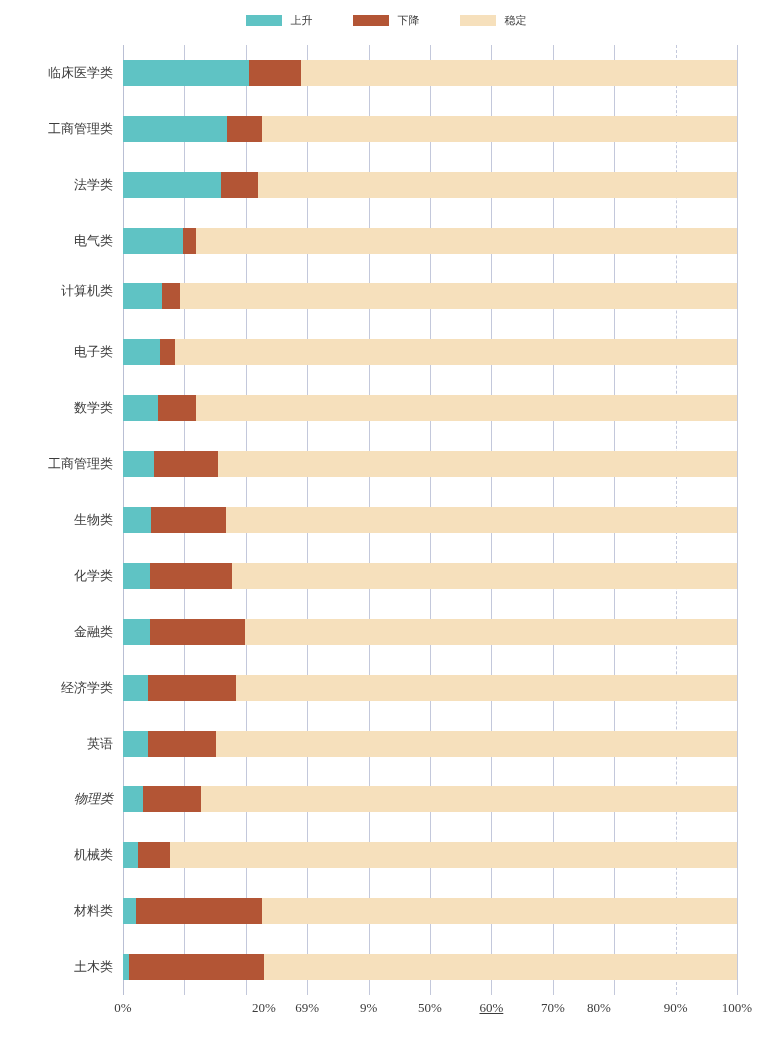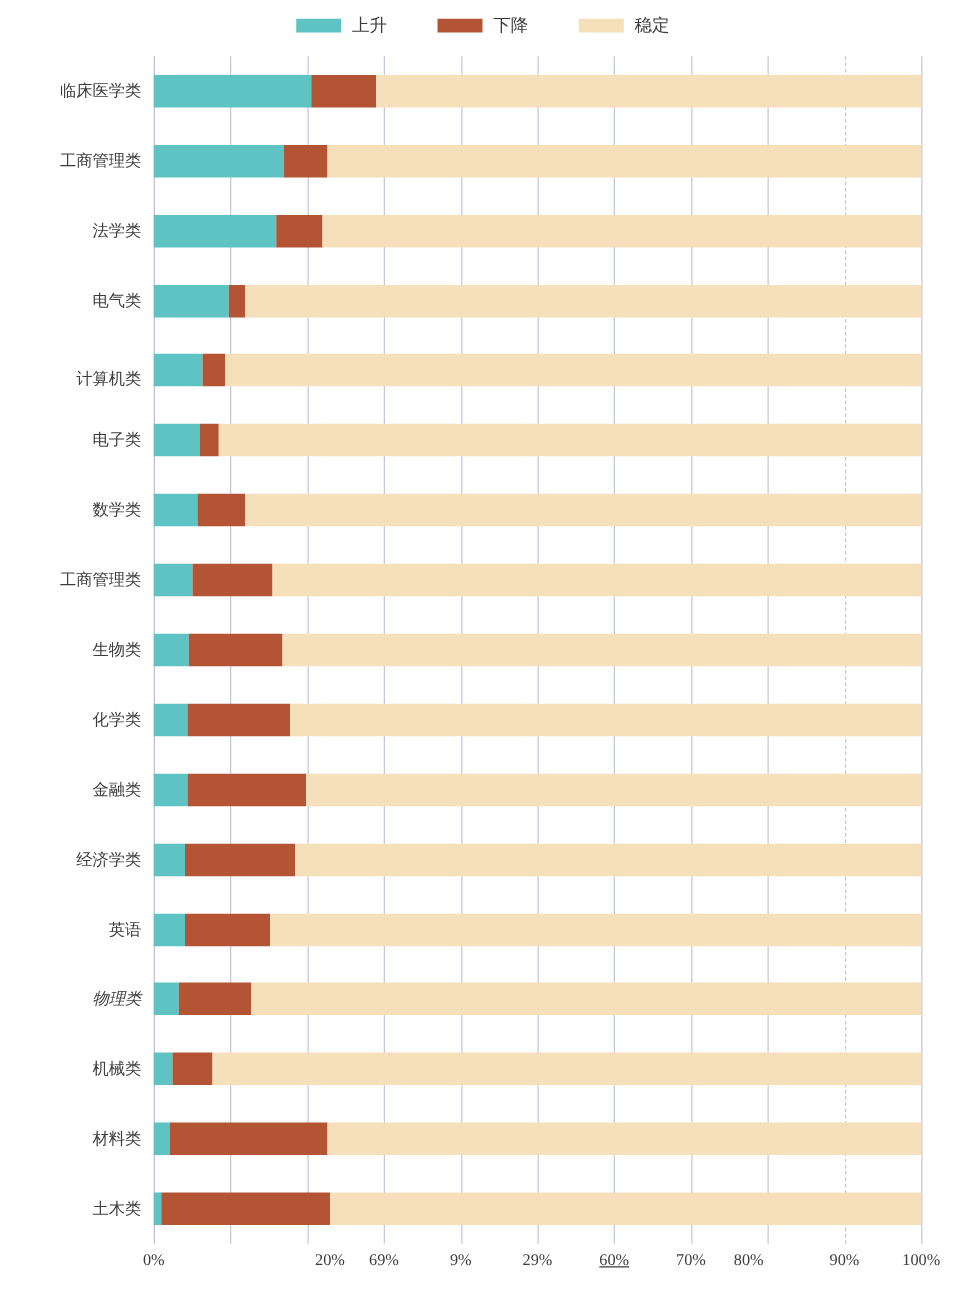--- a/index.html
+++ b/index.html
@@ -28,21 +28,21 @@
   .legend-item {
     display: flex;
     align-items: center;
     gap: 9px;
   }
   .legend-swatch {
     width: 36px; height: 11px;
     display: block;
   }
   .legend-label {
-    font-size: 14px;
+    font-size: 11px;
     color: #3a3a3a;
     line-height: 1;
     white-space: nowrap;
   }
 
   
   #plot {
     position: absolute;
     left: 123px;
     top: 45px;
@@ -142,21 +142,21 @@
     <span class="legend-swatch" style="background: rgb(246, 224, 188);"></span>
     <span class="legend-label">稳定</span>
   </div>
 </div>
 
 <div id="ylabels">
     <div class="ylabel" style="top: 14.9412px;">临床医学类</div>
     <div class="ylabel" style="top: 70.8235px;">工商管理类</div>
     <div class="ylabel" style="top: 126.706px;">法学类</div>
     <div class="ylabel" style="top: 182.588px;">电气类</div>
-    <div class="ylabel" style="top: 245px; text-align: right;">计算机类</div>
+    <div class="ylabel" style="top: 233px; text-align: right;">计算机类</div>
     <div class="ylabel" style="top: 294.353px;">电子类</div>
     <div class="ylabel" style="top: 350.235px;">数学类</div>
     <div class="ylabel" style="top: 406.118px;">工商管理类</div>
     <div class="ylabel" style="top: 462px;">生物类</div>
     <div class="ylabel" style="top: 517.882px;">化学类</div>
     <div class="ylabel" style="top: 573.765px;">金融类</div>
     <div class="ylabel" style="top: 629.647px;">经济学类</div>
     <div class="ylabel" style="top: 685.529px;">英语</div>
     <div class="ylabel" style="top: 741.412px; font-style: italic;">物理类</div>
     <div class="ylabel" style="top: 797.294px;">机械类</div>
@@ -300,19 +300,19 @@
       </div>
     </div>
 </div>
 
 <div id="xlabels">
     <div class="xlabel" style="left: 0px;">0%</div>
     <div class="xlabel" style="left: 61.4px; margin-top: 45px;">10%</div>
     <div class="xlabel" style="left: 121px; margin-left: 20px;">20%</div>
     <div class="xlabel" style="left: 184.2px;">69%</div>
     <div class="xlabel" style="left: 245.6px;">9%</div>
-    <div class="xlabel" style="left: 307px;">29%</div>
+    <div class="xlabel" style="left: 307px;">50%</div>
     <div class="xlabel" style="left: 368.4px; text-decoration: underline;">60%</div>
     <div class="xlabel" style="left: 429.8px;">70%</div>
     <div class="xlabel" style="left: 476px;">80%</div>
     <div class="xlabel" style="left: 552.6px;">90%</div>
     <div class="xlabel" style="left: 614px;">100%</div>
   </div>
 
 </body></html>

